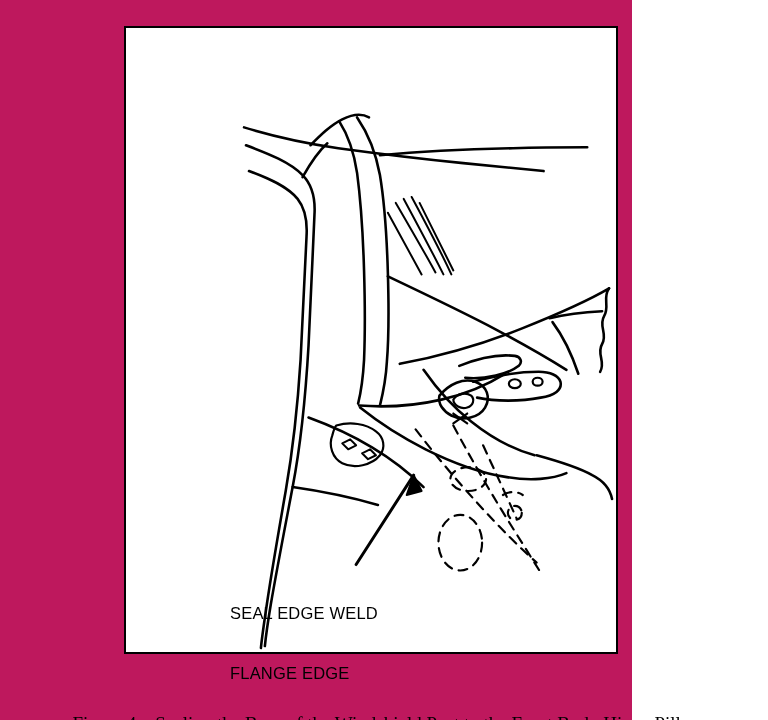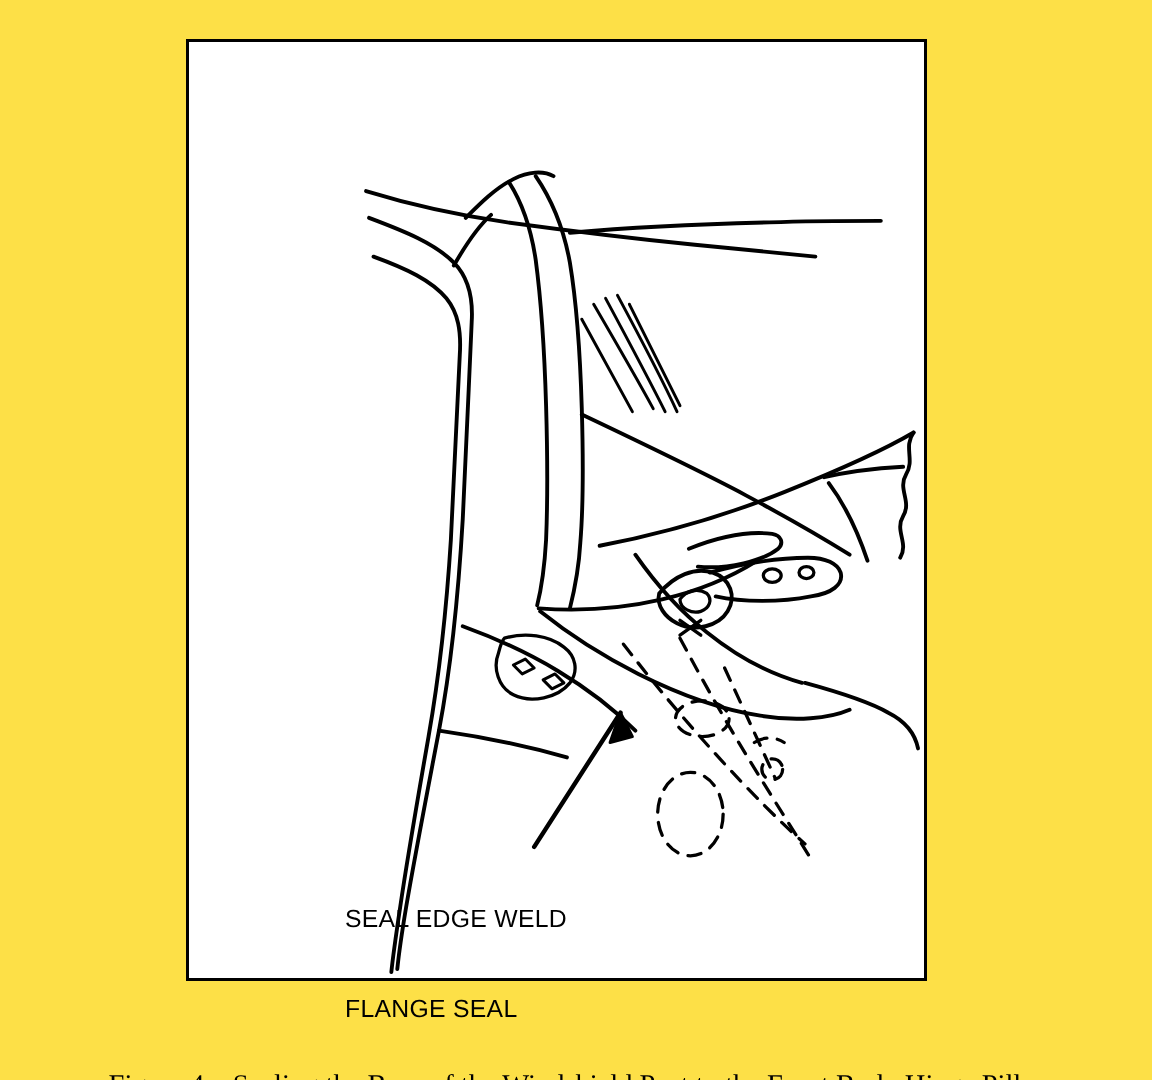--- a/index.html
+++ b/index.html
@@ -10,23 +10,23 @@
   body {
     width: 768px;
     height: 720px;
     font-family: "Liberation Serif", serif;
     color: #000000;
     overflow: hidden;
     position: relative;
   }
   #page {
     position: relative;
-    width: 768px;
+    width: 632px;
     height: 720px;
-    background: #fde047;
+    background: #be185d;
   }
   #figure-frame {
     position: absolute;
     left: 124px;
     top: 26px;
     width: 494px;
     height: 628px;
     border: 2px solid #000000;
     box-sizing: border-box;
     background: #ffffff;
@@ -154,21 +154,21 @@
         <ellipse cx="345" cy="454" rx="18" ry="12"></ellipse>
         <ellipse cx="337" cy="518" rx="22" ry="28"></ellipse>
         <circle cx="392" cy="488" r="7"></circle>
         <path d="M380,470 C386,466 394,466 400,470"></path>
       </g>
 
     </svg>
 
     <div id="callout-text">
       <span class="callout-line">SEAL EDGE WELD</span>
-      <span class="callout-line">FLANGE SEAL</span>
+      <span class="callout-line">FLANGE EDGE</span>
       
       
     </div>
 
   </div>
 
   <div id="caption">Figure 4 – Sealing the Base of the Windshield Post to the Front Body Hinge Pillar</div>
 
 </div>
 

